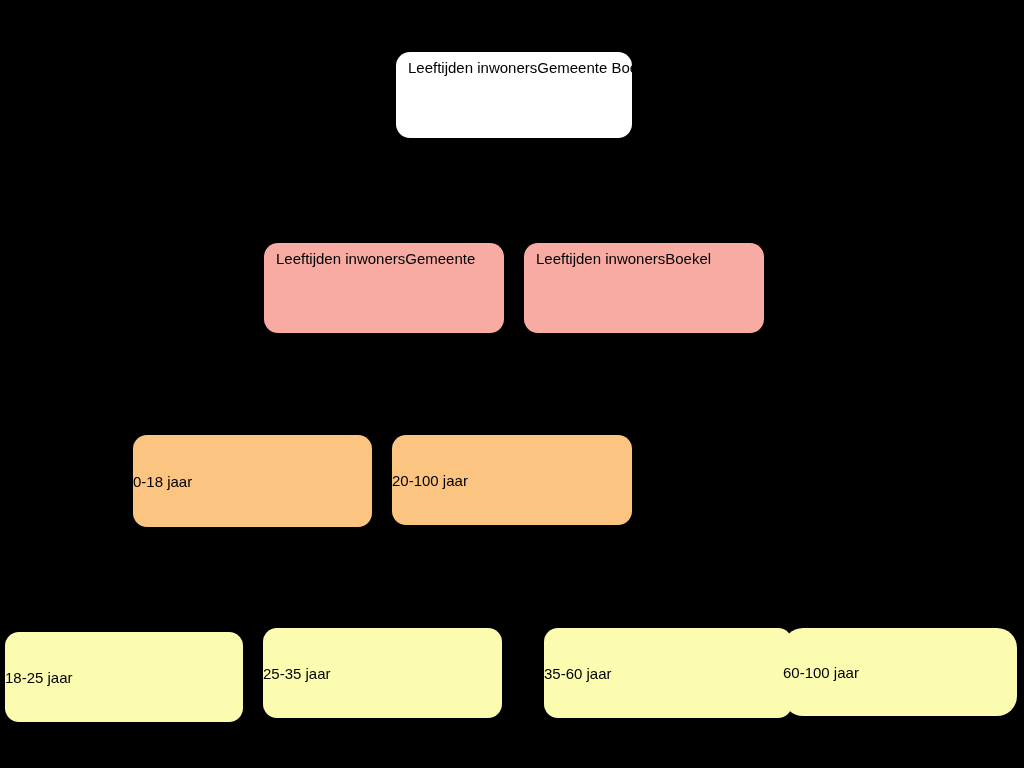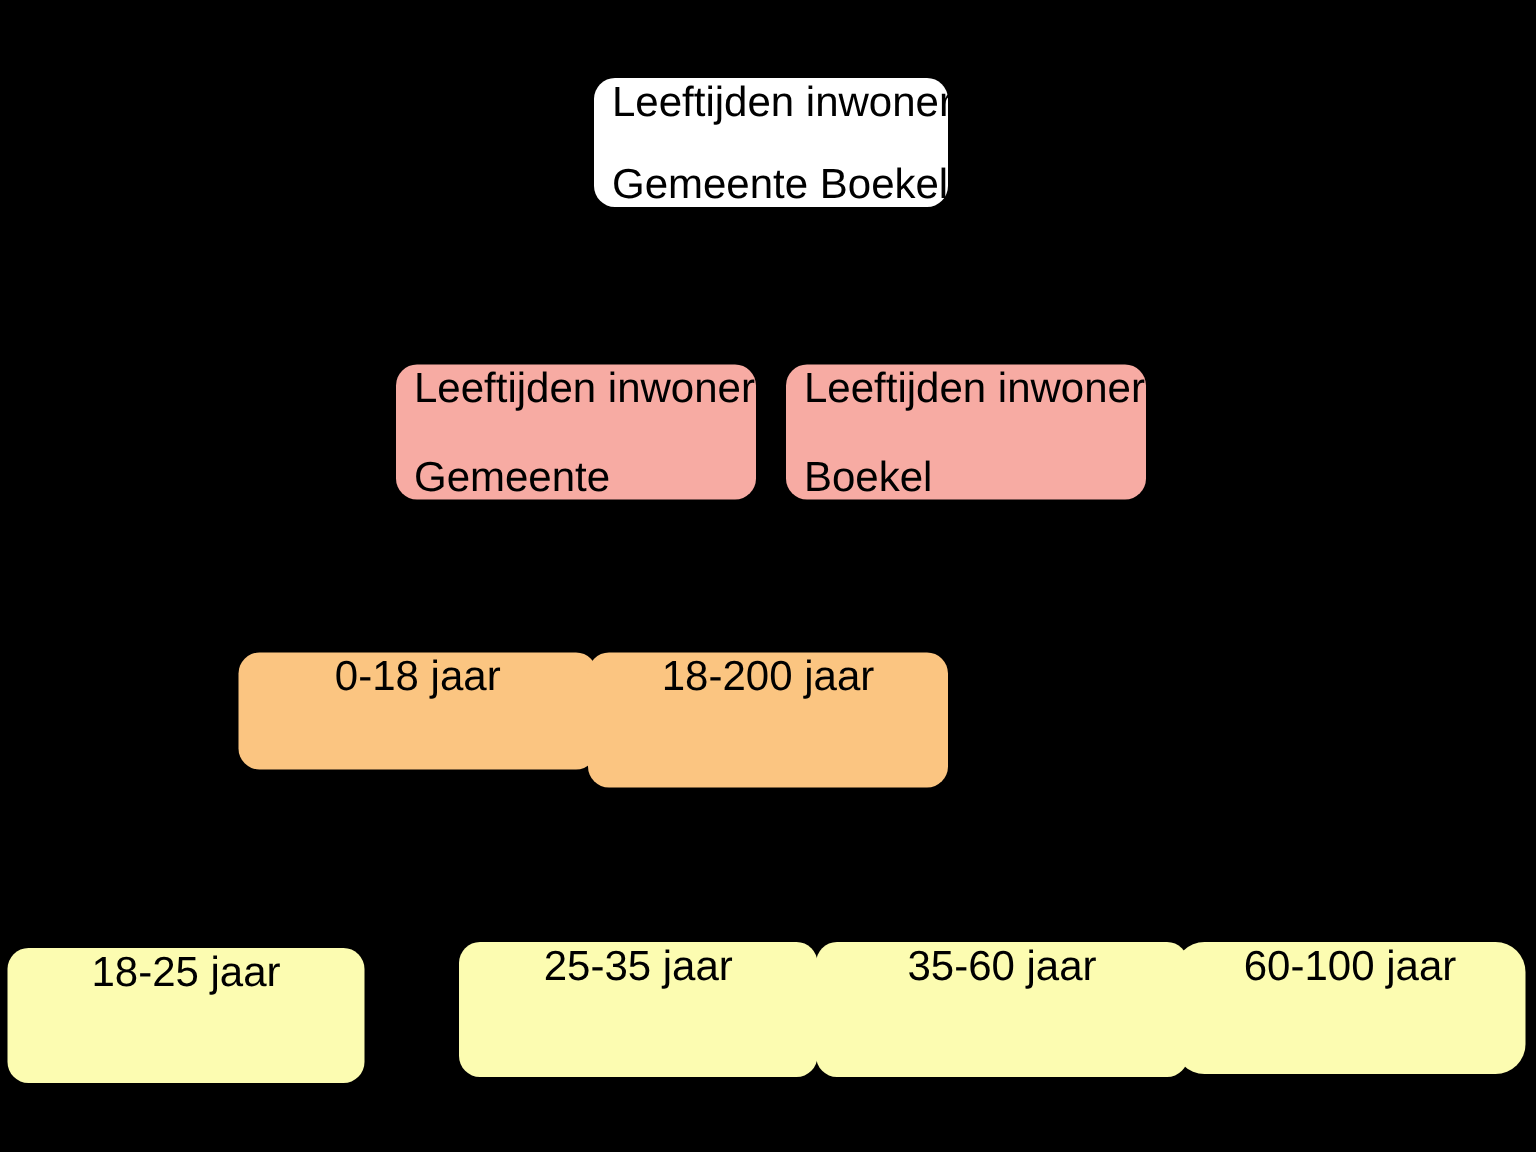--- a/index.html
+++ b/index.html
@@ -15,44 +15,44 @@
   .canvas {
     position: relative;
     width: 1024px;
     height: 768px;
     background: #000000;
   }
   .node {
     position: absolute;
     border-radius: 14px;
     display: flex;
-    flex-direction: column;
-    justify-content: space-between;
+    flex-direction: row;
+    justify-content: flex-start;
     box-sizing: border-box;
-    font-size: 28px;
+    font-size: 15px;
     line-height: 31px;
     color: #000000;
   }
   .node.two-line {
     align-items: flex-start;
     padding: 0 12px;
     text-align: left;
   }
   .node.one-line {
     align-items: center;
     text-align: center;
   }
   .node span {
     white-space: nowrap;
   }
   
   #n-root        { left: 396px; top:  52px; width: 236px; height: 86px; }
   #n-venhorst    { left: 264px; top: 243px; width: 240px; height: 90px; }
   #n-boekel      { left: 524px; top: 243px; width: 240px; height: 90px; }
-  #n-age-0-18    { left: 133px; top: 435px; width: 239px; height: 78px; margin-left: 26px; }
+  #n-age-0-18    { left: 133px; top: 435px; width: 239px; height: 92px; }
   #n-age-18-100  { left: 392px; top: 435px; width: 240px; height: 90px; }
   #n-det-18-25   { left:   5px; top: 632px; width: 238px; height: 90px; }
   #n-det-25-35   { left: 263px; top: 628px; width: 239px; height: 90px; }
   #n-det-35-60   { left: 544px; top: 628px; width: 248px; height: 90px; }
   #n-det-60-100  { left: 783px; top: 628px; width: 234px; height: 88px; border-radius: 20px; }
 </style>
 </head>
 <body>
 
 <div class="canvas" style="background-color: rgb(0, 0, 0);">
@@ -70,28 +70,28 @@
   <div class="node two-line" id="n-boekel" style="background-color: rgb(247, 171, 163);">
     <span>Leeftijden inwoners</span>
     <span>Boekel</span>
   </div>
 
   <div class="node one-line" id="n-age-0-18" style="background-color: rgb(251, 197, 129);">
     <span>0-18 jaar</span>
   </div>
 
   <div class="node one-line" id="n-age-18-100" style="background-color: rgb(251, 197, 129);">
-    <span>18-200 jaar</span>
+    <span>20-100 jaar</span>
   </div>
 
   <div class="node one-line" id="n-det-18-25" style="background-color: rgb(252, 252, 177);">
     <span>18-25 jaar</span>
   </div>
 
-  <div class="node one-line" id="n-det-25-35" style="background-color: rgb(252, 252, 177); margin-left: 43px;">
+  <div class="node one-line" id="n-det-25-35" style="background-color: rgb(252, 252, 177);">
     <span>25-35 jaar</span>
   </div>
 
   <div class="node one-line" id="n-det-35-60" style="background-color: rgb(252, 252, 177);">
     <span>35-60 jaar</span>
   </div>
 
   <div class="node one-line" id="n-det-60-100" style="background-color: rgb(252, 252, 177);">
     <span>60-100 jaar</span>
   </div>

